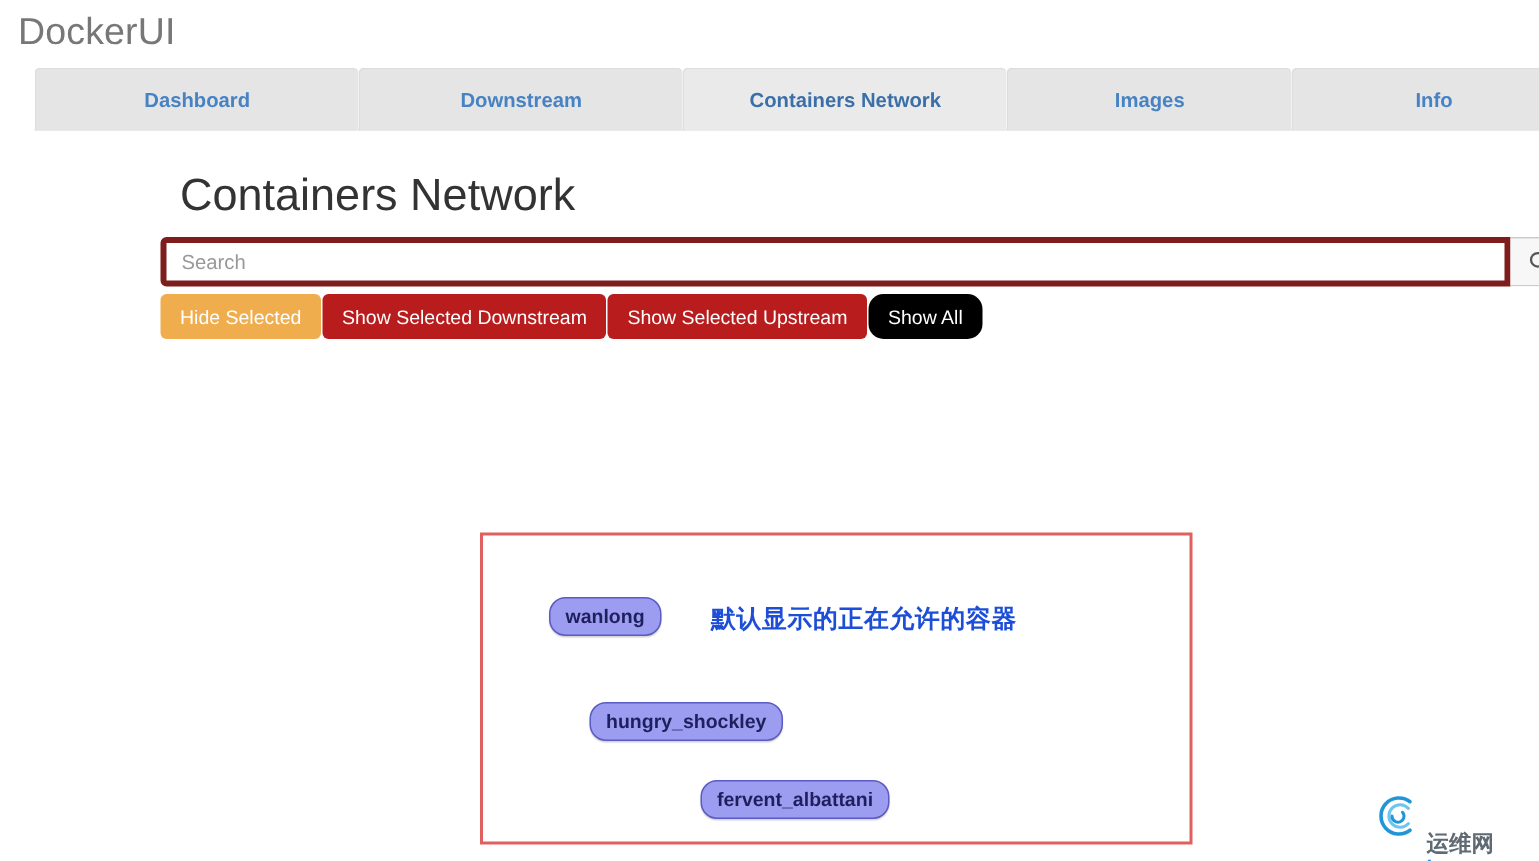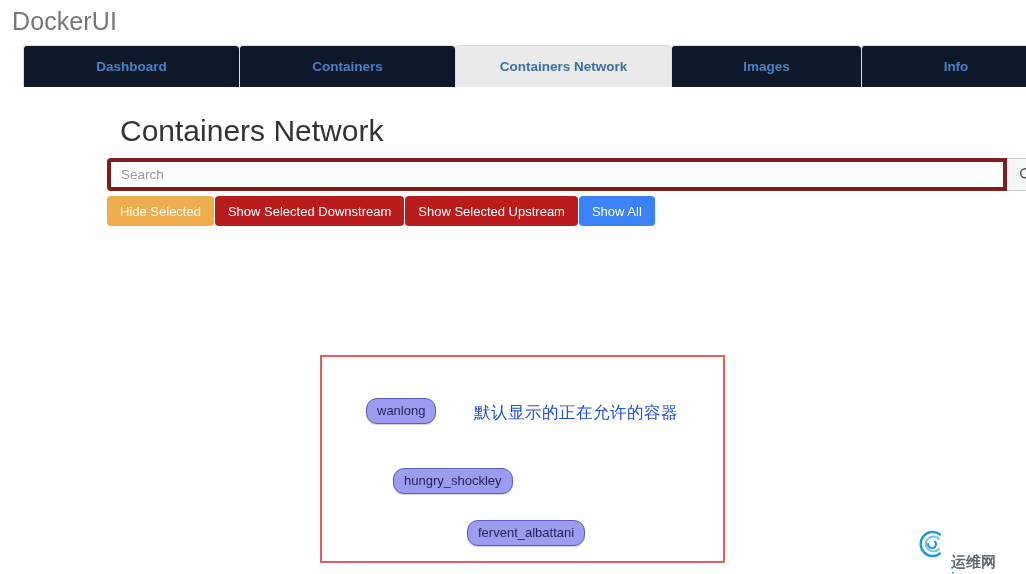--- a/index.html
+++ b/index.html
@@ -38,21 +38,21 @@
     height: 42px;
     display: flex;
     border-bottom: 1px solid #dddddd;
     box-sizing: border-box;
   }
   .tab {
     flex: 0 0 auto;
     display: flex;
     align-items: center;
     justify-content: center;
-    background: #0f172a;
+    background: #e5e5e5;
     border: 1px solid #dddddd;
     border-bottom: none;
     border-right: none;
     box-sizing: border-box;
     font-size: 13.5px;
     font-weight: bold;
     color: #4682c4;
     height: 42px;
     border-radius: 4px 4px 0 0;
     cursor: pointer;
@@ -140,21 +140,21 @@
     padding: 0 13px;
     cursor: pointer;
     display: flex;
     align-items: center;
     justify-content: center;
     white-space: nowrap;
     margin-right: 1px;
   }
   .btn-warning { background: #f0ad4e; }
   .btn-info    { background: #b91c1c; }
-  .btn-success { background: #3b82f6; }
+  .btn-success { background: #000000; border-radius: 10px; }
 
   .chk-wrap {
     display: flex;
     align-items: center;
     margin-left: 16px;
     cursor: pointer;
     user-select: none;
   }
   .chk-box {
     width: 12px;
@@ -171,25 +171,26 @@
     font-weight: bold;
     color: #333333;
     white-space: nowrap;
   }
 
   
   .graph-box {
     position: absolute;
     left: 320px;
     top: 355px;
-    width: 405px;
+    width: 475px;
     height: 208px;
     border: 2px solid #e06060;
     box-sizing: border-box;
     background: transparent;
+    font-weight: bold;
   }
   .node {
     position: absolute;
     background: #9c9cf0;
     border: 1.5px solid #5b5bc4;
     border-radius: 11px;
     color: #1f1f5e;
     font-size: 13px;
     font-family: "Liberation Sans", sans-serif;
     line-height: 20px;
@@ -248,21 +249,21 @@
 </head>
 <body>
 
 <div class="brand">DockerUI</div>
 
 <div class="tabbar">
   <div class="tab w1">
     <span>Dashboard</span>
   </div>
   <div class="tab w2">
-    <span>Containers</span>
+    <span>Downstream</span>
   </div>
   <div class="tab w3 active">
     <span>Containers Network</span>
   </div>
   <div class="tab w4">
     <span>Images</span>
   </div>
   <div class="tab w5">
     <span>Info</span>
   </div>

